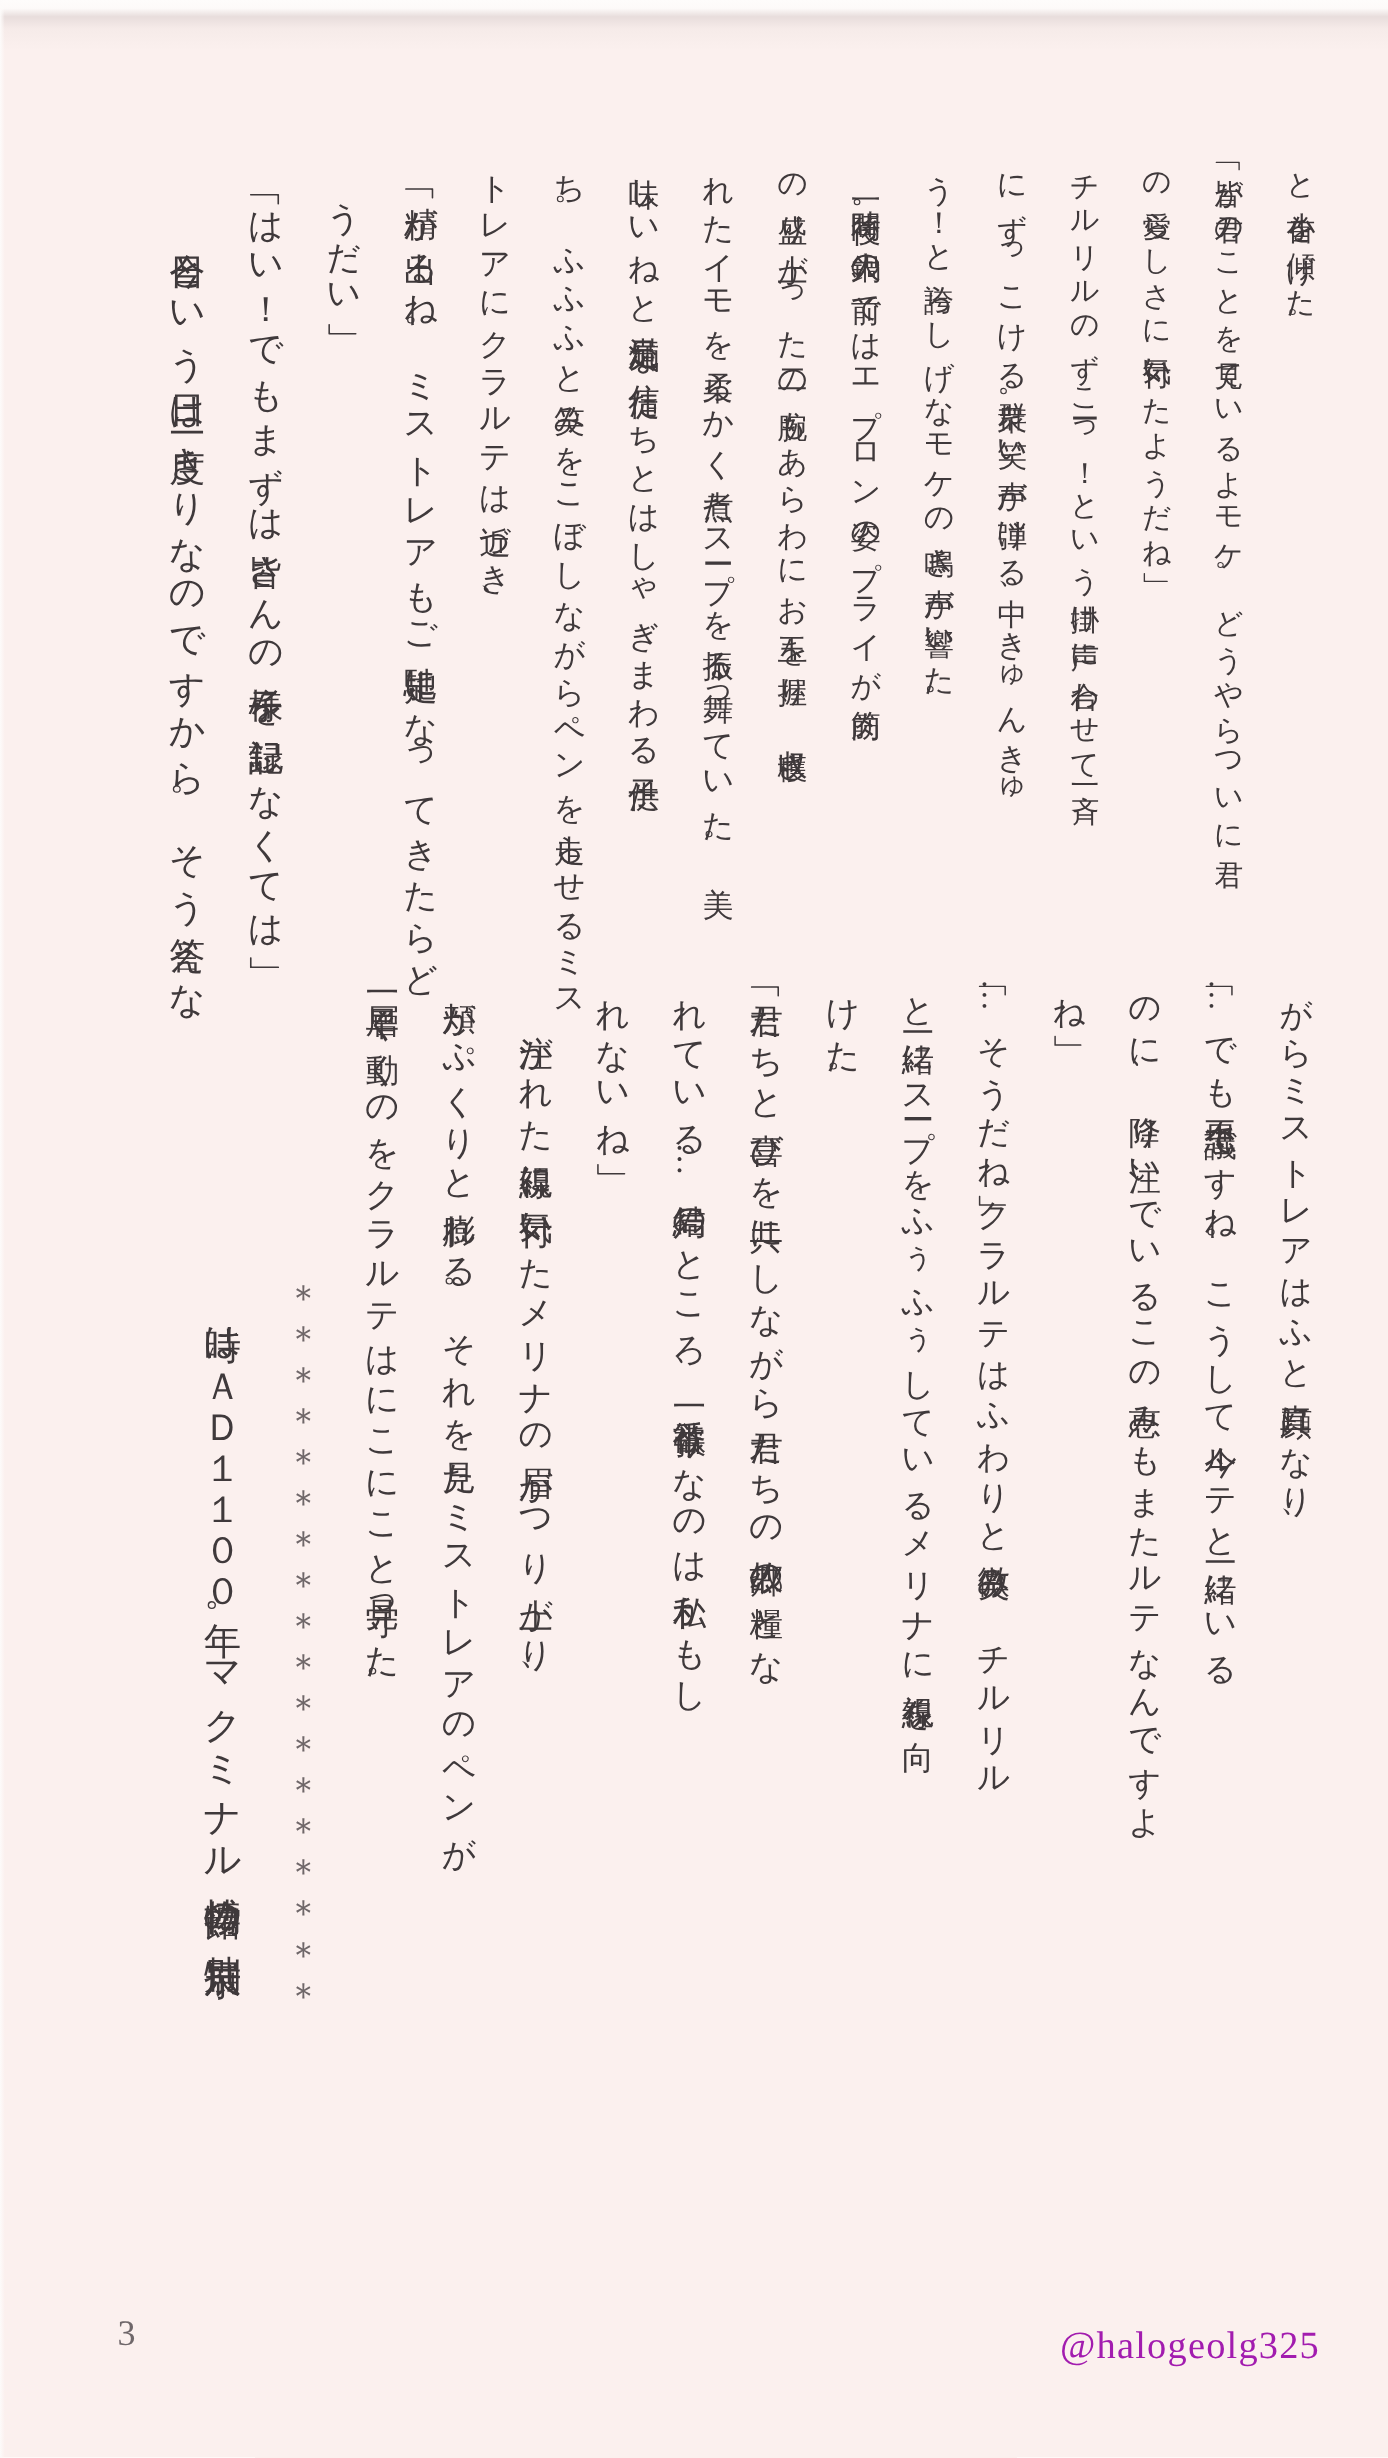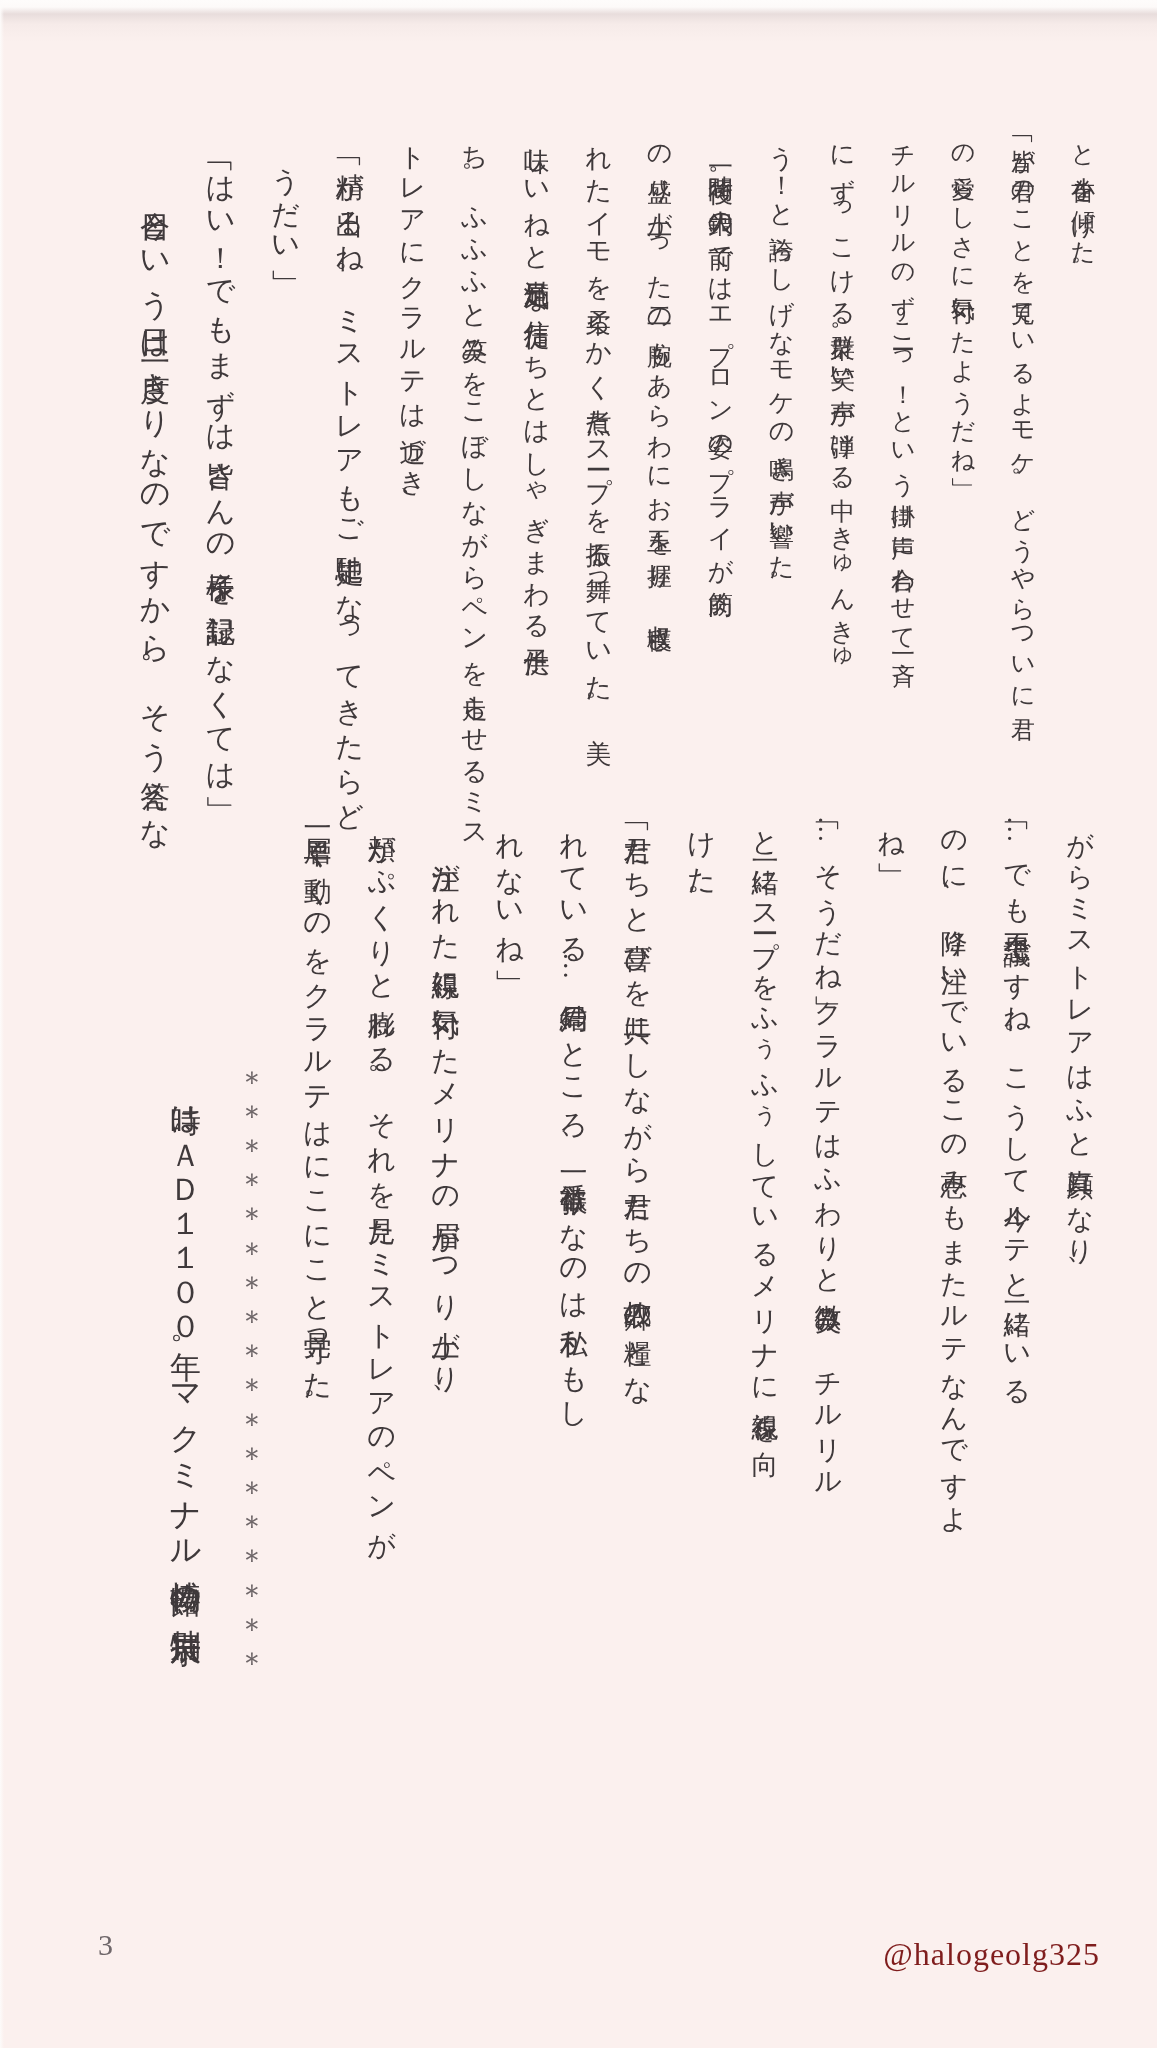--- a/index.html
+++ b/index.html
@@ -51,21 +51,21 @@
     font-size:30px;margin-top:237px;letter-spacing:0.14em;color:#6f6769;
   }
   .bottom-block .col:nth-child(15){font-size:31px;margin-top:237px;}
 
   .page-number{
     position:absolute;left:98px;top:1928px;
     font-size:30px;color:#6f676a;
   }
   .author-handle{
     position:absolute;right:57px;top:1936px;
-    font-size:32px;color:#7f1d1d;letter-spacing:1px;
+    font-size:32px;color:#a21caf;letter-spacing:1px;
   }
 </style>
 </head>
 <body>
 
 <div class="page">
 
   <div class="vblock top-block">
     <div class="col">と小首を傾げた。</div>
     <div class="col">「皆が君のことを見ているよモケ。どうやらついに君</div>

